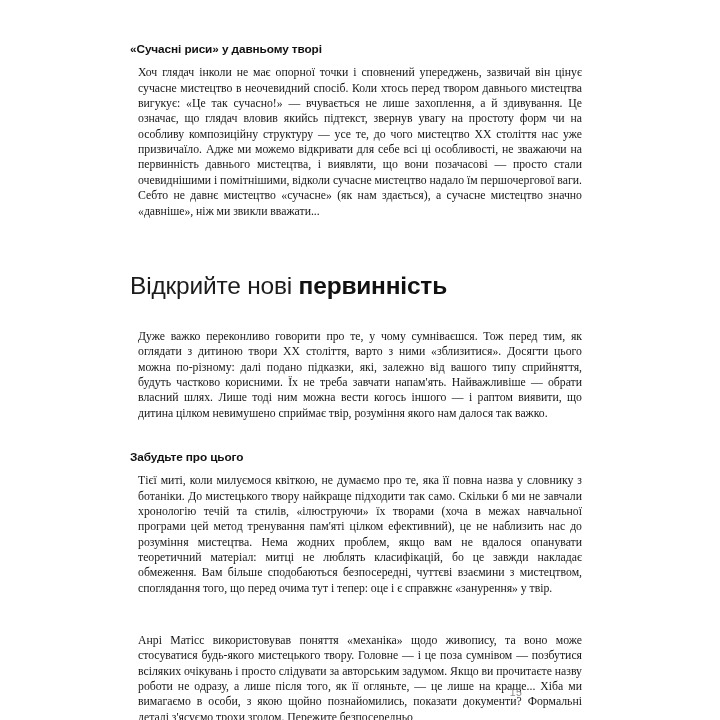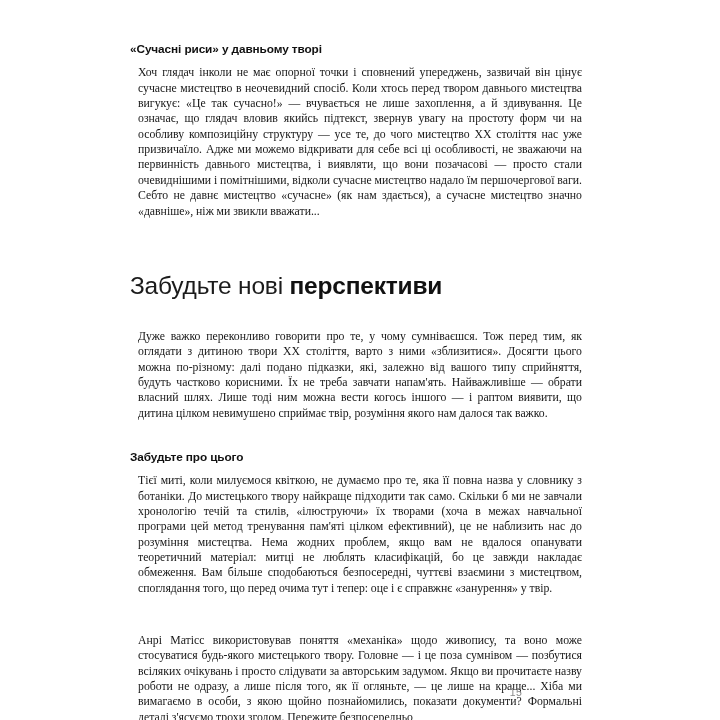--- a/index.html
+++ b/index.html
@@ -103,21 +103,21 @@
 
   <div class="content">
 
     <div>
       <h3 class="subhead">«Сучасні риси» у давньому творі</h3>
       <p class="body-par">Хоч глядач інколи не має опорної точки і сповнений упереджень, зазвичай він цінує сучасне мистецтво в неочевидний спосіб. Коли хтось перед твором давнього мистецтва вигукує: «Це так сучасно!» — вчувається не лише захоплення, а й здивування. Це означає, що глядач вловив якийсь підтекст, звернув увагу на простоту форм чи на особливу композиційну структуру — усе те, до чого мистецтво XX століття нас уже призвичаїло. Адже ми можемо відкривати для себе всі ці особливості, не зважаючи на первинність давнього мистецтва, і виявляти, що вони позачасові — просто стали очевиднішими і помітнішими, відколи сучасне мистецтво надало їм першочергової ваги. Себто не давнє мистецтво «сучасне» (як нам здається), а сучасне мистецтво значно «давніше», ніж ми звикли вважати...</p>
     </div>
 
     <div class="block-gap-lg"></div>
 
-    <h1 class="display-head"><span>Забудьте нові</span><span> </span><span class="strong">перспективи</span></h1>
+    <h1 class="display-head"><span>Відкрийте нові</span><span> </span><span class="strong">первинність</span></h1>
 
     <div class="block-gap-head"></div>
 
     <p class="body-par">Дуже важко переконливо говорити про те, у чому сумніваєшся. Тож перед тим, як оглядати з дитиною твори XX століття, варто з ними «зблизитися». Досягти цього можна по-різному: далі подано підказки, які, залежно від вашого типу сприйняття, будуть частково корисними. Їх не треба завчати напам'ять. Найважливіше — обрати власний шлях. Лише тоді ним можна вести когось іншого — і раптом виявити, що дитина цілком невимушено сприймає твір, розуміння якого нам далося так важко.</p>
 
     <div class="block-gap-md"></div>
 
     <div>
       <h3 class="subhead">Забудьте про цього</h3>
       <p class="body-par">Тієї миті, коли милуємося квіткою, не думаємо про те, яка її повна назва у словнику з ботаніки. До мистецького твору найкраще підходити так само. Скільки б ми не завчали хронологію течій та стилів, «ілюструючи» їх творами (хоча в межах навчальної програми цей метод тренування пам'яті цілком ефективний), це не наблизить нас до розуміння мистецтва. Нема жодних проблем, якщо вам не вдалося опанувати теоретичний матеріал: митці не люблять класифікацій, бо це завжди накладає обмеження. Вам більше сподобаються безпосередні, чуттєві взаємини з мистецтвом, споглядання того, що перед очима тут і тепер: оце і є справжнє «занурення» у твір.</p>

